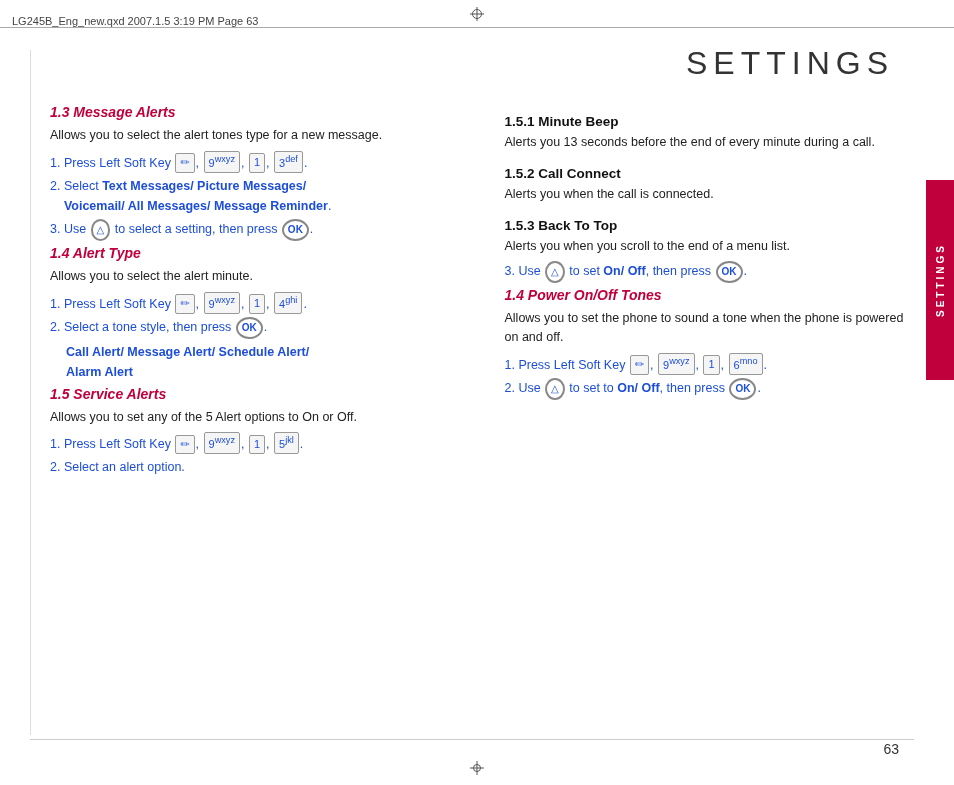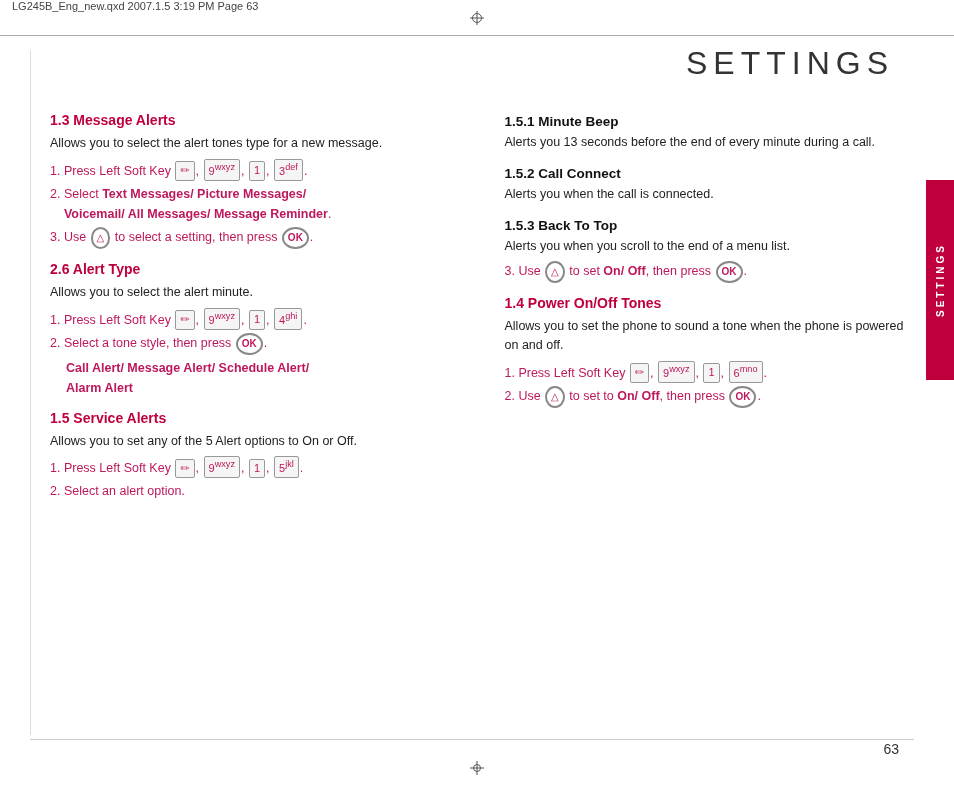--- a/index.html
+++ b/index.html
@@ -12,24 +12,24 @@
       font-size: 13px;
       color: #222;
       overflow: hidden;
       position: relative;
     }
 
     
     .header-bar {
       position: absolute;
       top: 0; left: 0; right: 0;
-      height: 36px;
+      height: 28px;
       border-bottom: 1px solid #aaa;
       display: flex;
-      align-items: flex-start;
+      align-items: flex-end;
       padding: 0 12px;
       font-size: 11px;
       color: #444;
     }
 
     .header-bar .crosshair {
       position: absolute;
       top: 50%;
       left: 50%;
       transform: translate(-50%, -50%);
@@ -157,34 +157,35 @@
 
     .section-title {
       font-size: 14px;
       color: #c0003c;
       font-weight: bold;
       margin-bottom: 6px;
       margin-top: 18px;
     }
 
     .section-title:first-child {
-      margin-top: 12px;
+      margin-top: 4px;
+      font-style: italic;
     }
 
     .section-body {
       font-size: 12.5px;
       line-height: 1.5;
       color: #222;
       margin-bottom: 6px;
     }
 
     .step {
       font-size: 12.5px;
       line-height: 1.6;
-      color: #be185d;
+      color: #1d4ed8;
       margin-bottom: 3px;
     }
 
     
     .key-btn {
       display: inline-block;
       border: 1px solid #999;
       background: #f5f5f5;
       padding: 1px 4px;
       font-size: 11px;
@@ -272,21 +273,21 @@
       <div class="step">
         2. Select <strong>Text Messages/ Picture Messages/<br>
         &nbsp;&nbsp;&nbsp;&nbsp;Voicemail/ All Messages/ Message Reminder</strong>.
       </div>
       <div class="step">
         3. Use <span class="nav-btn">△</span> to select a setting, then press <span class="ok-btn">OK</span>.
       </div>
     </div>
 
     <div>
-      <div class="section-title">2.6 Alert Type</div>
+      <div class="section-title">1.4 Alert Type</div>
       <div class="section-body">Allows you to select the alert minute.</div>
       <div class="step">
         1. Press Left Soft Key <span class="key-btn">✏</span>,
         <span class="key-btn">9<sup>wxyz</sup></span>,
         <span class="key-btn">1</span>,
         <span class="key-btn">4<sup>ghi</sup></span>.
       </div>
       <div class="step">
         2. Select a tone style, then press <span class="ok-btn">OK</span>.
       </div>

